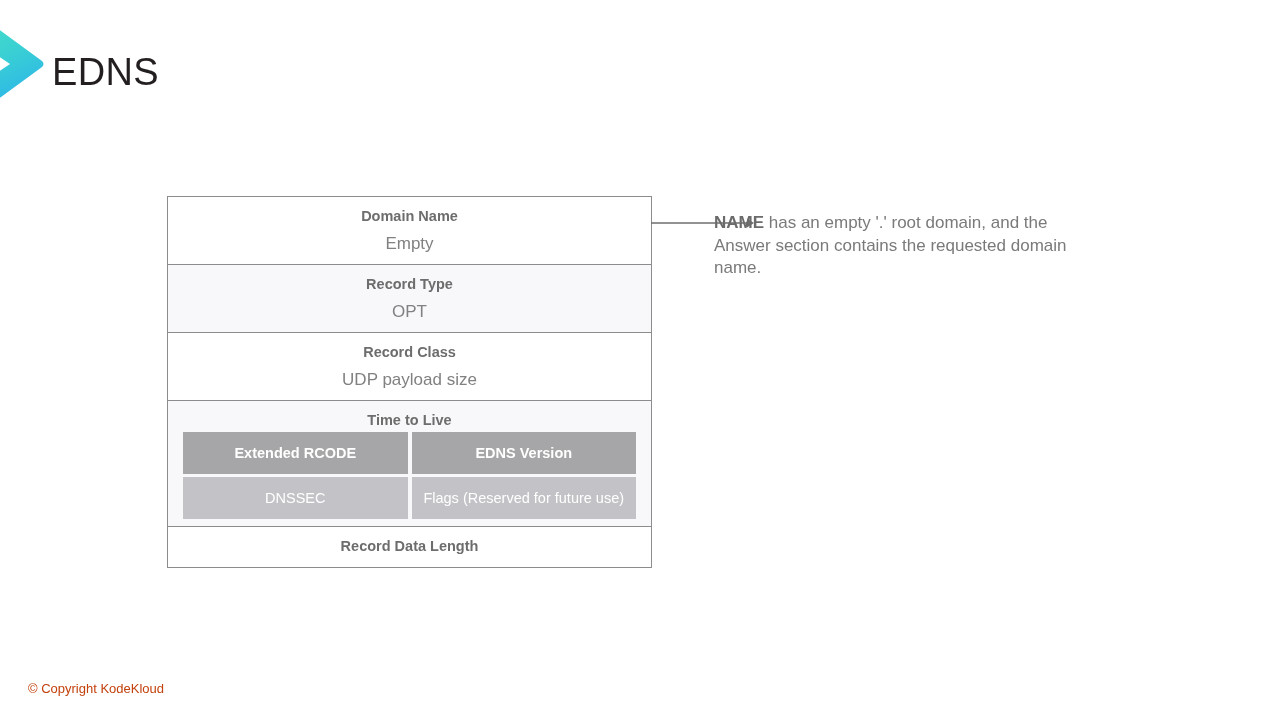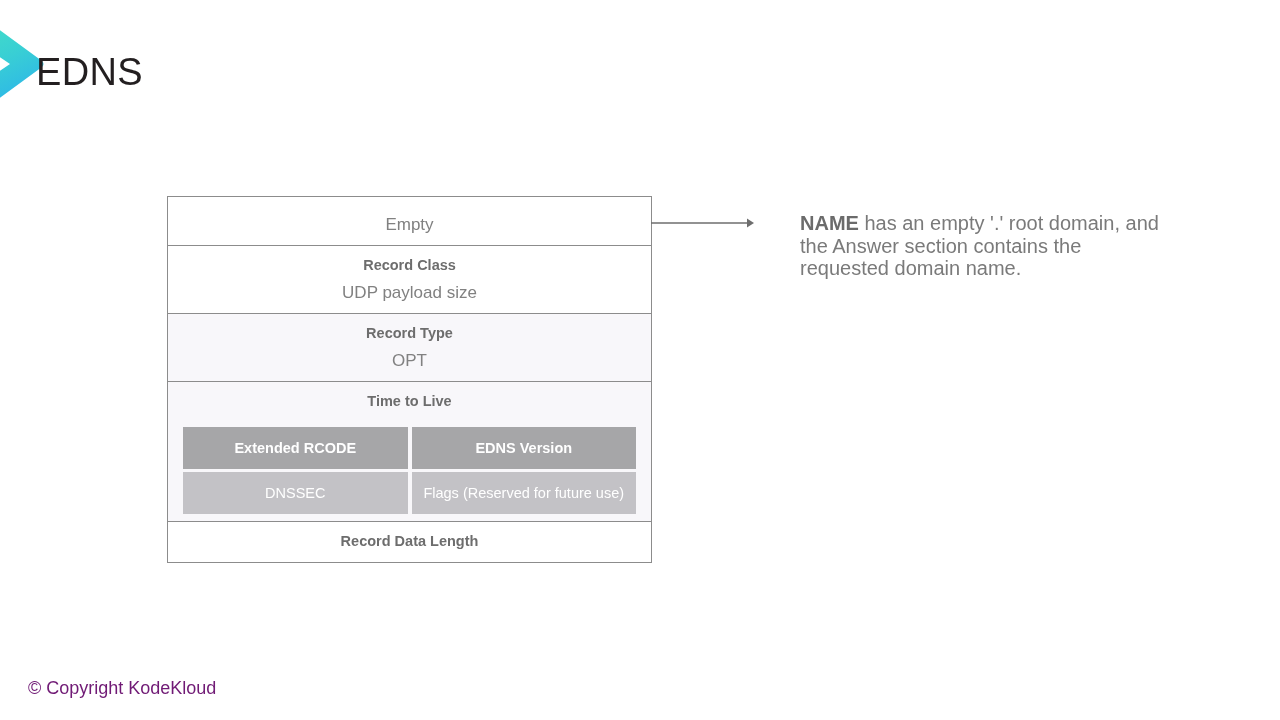--- a/index.html
+++ b/index.html
@@ -18,21 +18,21 @@
   
   #brand-logo {
     position: absolute;
     left: -22px;
     top: 18px;
     width: 66px;
     height: 92px;
   }
   #slide-title {
     position: absolute;
-    left: 36px;
+    left: 52px;
     top: 49px;
     font-size: 38px;
     font-weight: 400;
     color: #231f20;
     letter-spacing: 0.3px;
     line-height: 46px;
     white-space: nowrap;
   }
 
   
@@ -69,21 +69,21 @@
     color: #818181;
     line-height: 19px;
     margin-top: 8px;
   }
 
   
   #ttl-row {
     padding-bottom: 7px;
   }
   #ttl-subgrid {
-    margin: 16px 9px 0 9px;
+    margin: 2px 9px 0 9px;
   }
   .ttl-line {
     display: flex;
     gap: 4px;
   }
   .ttl-line + .ttl-line {
     margin-top: 3px;
     justify-content: flex-end;
   }
   .ttl-cell {
@@ -108,39 +108,39 @@
   
   #callout-connector {
     position: absolute;
     left: 650px;
     top: 212px;
     width: 108px;
     height: 22px;
   }
   #callout-text {
     position: absolute;
-    left: 800px;
+    left: 714px;
     top: 212px;
     width: 372px;
-    font-size: 20px;
+    font-size: 17px;
     color: #7a7a7a;
     line-height: 22.5px;
   }
   #callout-text b {
     color: #6b6b6b;
     font-weight: bold;
   }
 
   
   #footer-copyright {
     position: absolute;
     left: 28px;
     top: 680px;
-    font-size: 18px;
-    color: #701a75;
+    font-size: 13px;
+    color: #c2410c;
     line-height: 17px;
   }
 </style>
 </head>
 <body>
 
 <div id="brand-logo">
   <svg viewBox="0 0 66 92" width="66" height="92" aria-hidden="true">
     <defs>
       <linearGradient id="logoGrad" x1="0.15" y1="0" x2="0.5" y2="1">
@@ -151,31 +151,32 @@
     </defs>
     <path d="M2 2 L8 2 L64 43 Q67 46 64 49 L8 90 L2 90 L2 66 L32 46 L2 26 Z" fill="url(#logoGrad)"></path>
   </svg>
 </div>
 
 <div id="slide-title">EDNS</div>
 
 <div id="packet-table">
 
   <div class="pkt-row">
+    <div class="pkt-label">Domain Name</div>
     <div class="pkt-sub">Empty</div>
+  </div>
+
+  <div class="pkt-row tint">
+    <div class="pkt-label">Record Type</div>
+    <div class="pkt-sub">OPT</div>
   </div>
 
   <div class="pkt-row">
     <div class="pkt-label">Record Class</div>
     <div class="pkt-sub">UDP payload size</div>
-  </div>
-
-  <div class="pkt-row tint">
-    <div class="pkt-label">Record Type</div>
-    <div class="pkt-sub">OPT</div>
   </div>
 
   <div class="pkt-row tint" id="ttl-row">
     <div class="pkt-label">Time to Live</div>
     <div id="ttl-subgrid">
       <div class="ttl-line">
         <div class="ttl-cell dark">Extended RCODE</div>
         <div class="ttl-cell dark">EDNS Version</div>
       </div>
       <div class="ttl-line">

